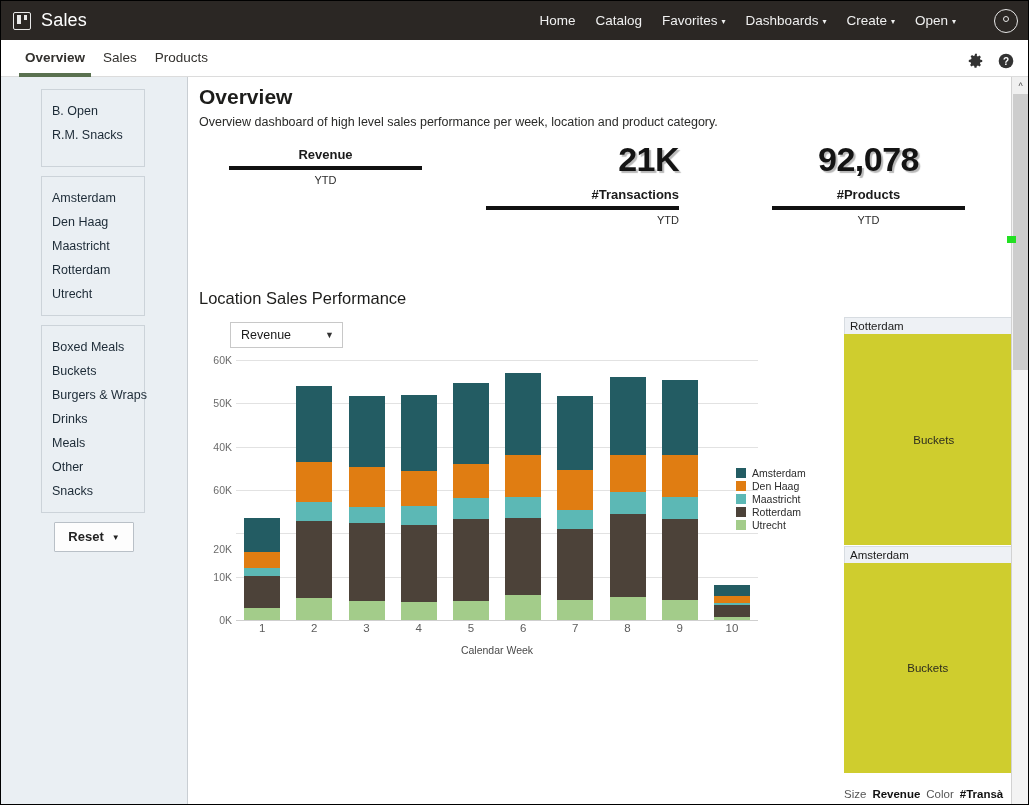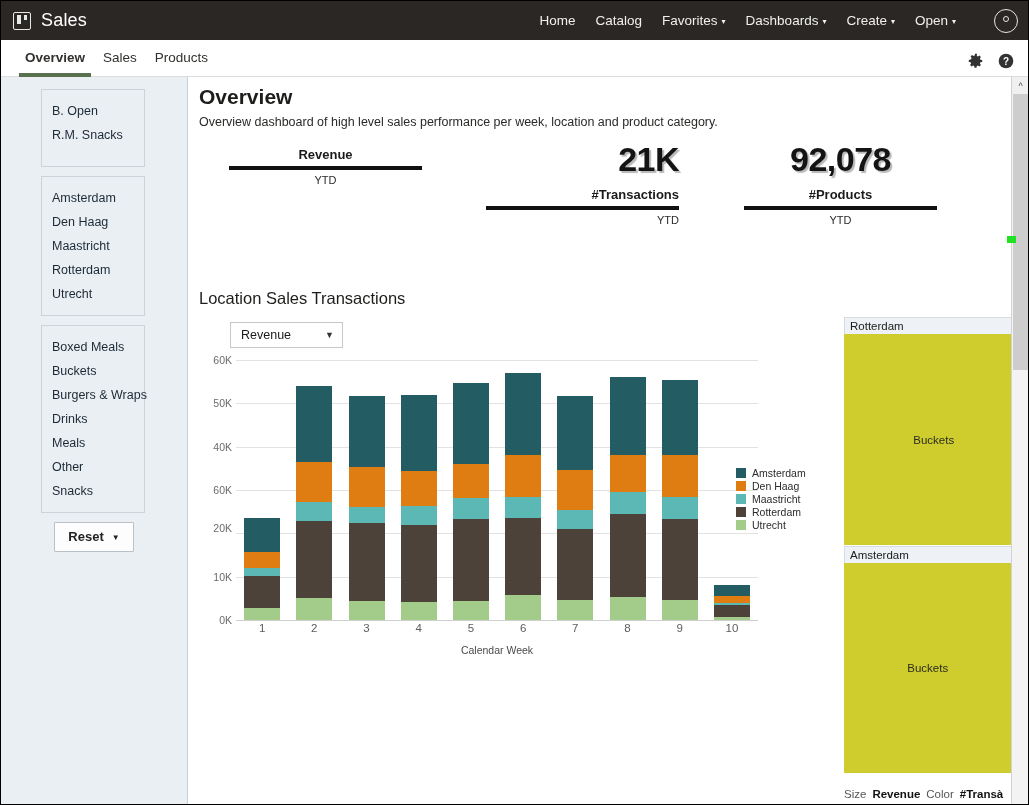--- a/index.html
+++ b/index.html
@@ -376,41 +376,41 @@
           <div class="lbl">Revenue</div>
           <div class="rule"></div>
           <div class="sub">YTD</div>
         </div>
         <div class="kpi" id="kpi1" style="left:298px; width:193px;text-align:right;">
           <div class="val">21K</div>
           <div class="lbl">#Transactions</div>
           <div class="rule"></div>
           <div class="sub">YTD</div>
         </div>
-        <div class="kpi" id="kpi2" style="left:556px; width:193px;">
+        <div class="kpi" id="kpi2" style="left:584px; width:193px;">
           <div class="val">92,078</div>
           <div class="lbl">#Products</div>
           <div class="rule"></div>
           <div class="sub">YTD</div>
         </div>
       </div>
 
       <div class="chart-panel">
-        <div class="chart-title">Location Sales Transactions</div>
+        <div class="chart-title">Location Sales Performance</div>
 
         <div class="select">
           <span>Revenue</span>
           <span class="cv">▼</span>
         </div>
 
         <div class="plot">
           <div class="ylabels" id="ylabels">
               <div class="ylabel" style="top: 260px;">0K</div>
               <div class="ylabel" style="top: 216.667px;">10K</div>
-              <div class="ylabel" style="top: 168px;">20K</div>
+              <div class="ylabel" style="top: 189px;">20K</div>
               <div class="ylabel" style="top: 130px;">60K</div>
               <div class="ylabel" style="top: 86.6667px;">40K</div>
               <div class="ylabel" style="top: 43.3333px;">50K</div>
               <div class="ylabel" style="top: 0px;">60K</div>
             </div>
           <div class="grid" id="grid">
               <div class="gline axis" style="top: 260px;"></div>
               <div class="gline" style="top: 216.667px;"></div>
               <div class="gline" style="top: 173.333px;"></div>
               <div class="gline" style="top: 130px;"></div>

